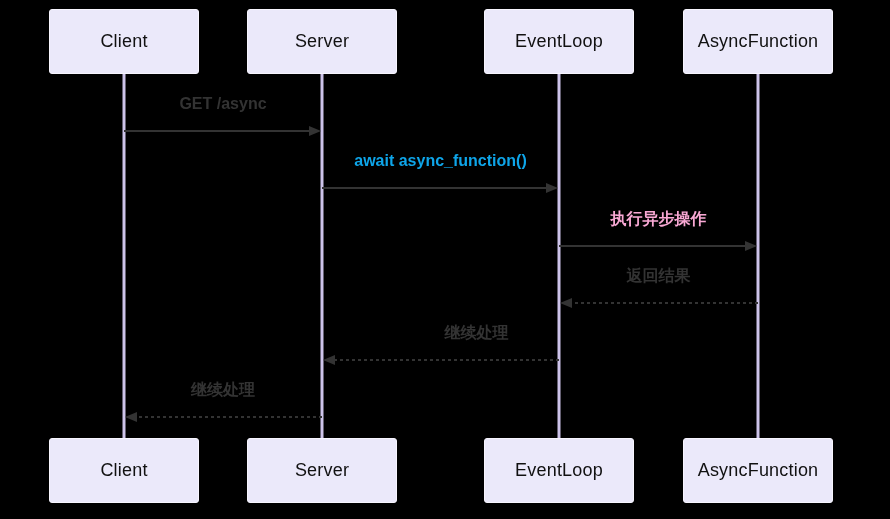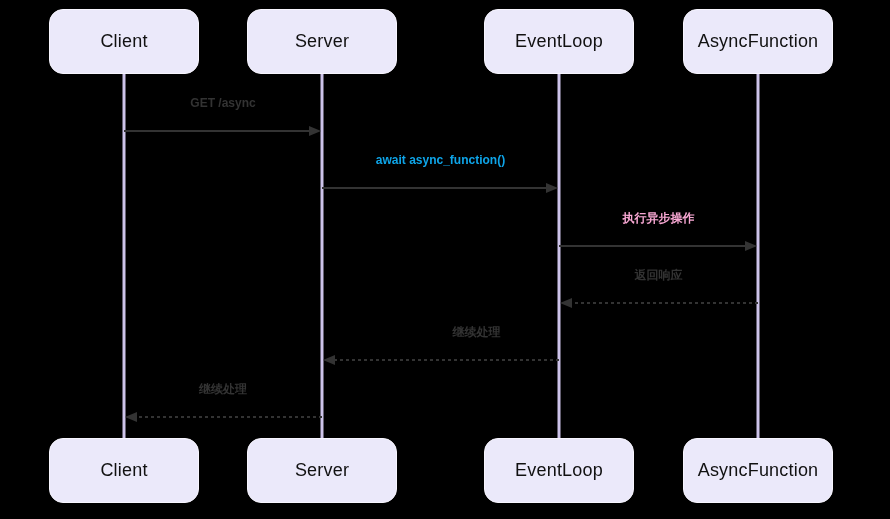--- a/index.html
+++ b/index.html
@@ -17,34 +17,34 @@
   .layer {
     position: absolute;
     left: 0;
     top: 0;
   }
   .actor-box {
     position: absolute;
     width: 150px;
     height: 65px;
     box-sizing: border-box;
-    border-radius: 14px;
+    border-radius: 3px;
     display: flex;
     align-items: center;
     justify-content: center;
   }
   .actor-label {
     font-size: 18px;
     letter-spacing: 0.2px;
   }
   .msg-label {
     position: absolute;
     transform: translateX(-50%);
     white-space: nowrap;
-    font-size: 12px;
+    font-size: 16px;
     font-weight: 600;
     line-height: 19px;
   }
 </style>
 </head>
 <body>
 
 <div class="stage" style="background: rgb(0, 0, 0);">
   <svg class="layer" xmlns="http://www.w3.org/2000/svg" width="890" height="519">
       <line x1="124" y1="74" x2="124" y2="438" stroke="#CDC3EA" stroke-width="3"></line>
@@ -85,17 +85,17 @@
       </div>
       <div class="actor-box" style="left: 683px; top: 9px; background: rgb(235, 233, 250); border: 1px solid rgb(247, 245, 254);">
         <span class="actor-label" style="color: rgb(17, 17, 17);">AsyncFunction</span>
       </div>
       <div class="actor-box" style="left: 683px; top: 438px; background: rgb(235, 233, 250); border: 1px solid rgb(247, 245, 254);">
         <span class="actor-label" style="color: rgb(17, 17, 17);">AsyncFunction</span>
       </div>
       <div class="msg-label" style="left: 223px; top: 94px; color: rgb(51, 51, 51);">GET /async</div>
       <div class="msg-label" style="left: 440.5px; top: 151px; color: #0ea5e9;">await async_function()</div>
       <div class="msg-label" style="left: 658.5px; top: 209px; color: #f9a8d4;">执行异步操作</div>
-      <div class="msg-label" style="left: 658.5px; top: 266px; color: rgb(51, 51, 51);">返回响应</div>
+      <div class="msg-label" style="left: 658.5px; top: 266px; color: rgb(51, 51, 51);">返回结果</div>
       <div class="msg-label" style="left: 440.5px; top: 323px; color: rgb(51, 51, 51); margin-left: 36px;">继续处理</div>
       <div class="msg-label" style="left: 223px; top: 380px; color: rgb(51, 51, 51);">继续处理</div>
     </div>
 </div>
 
 </body></html>

